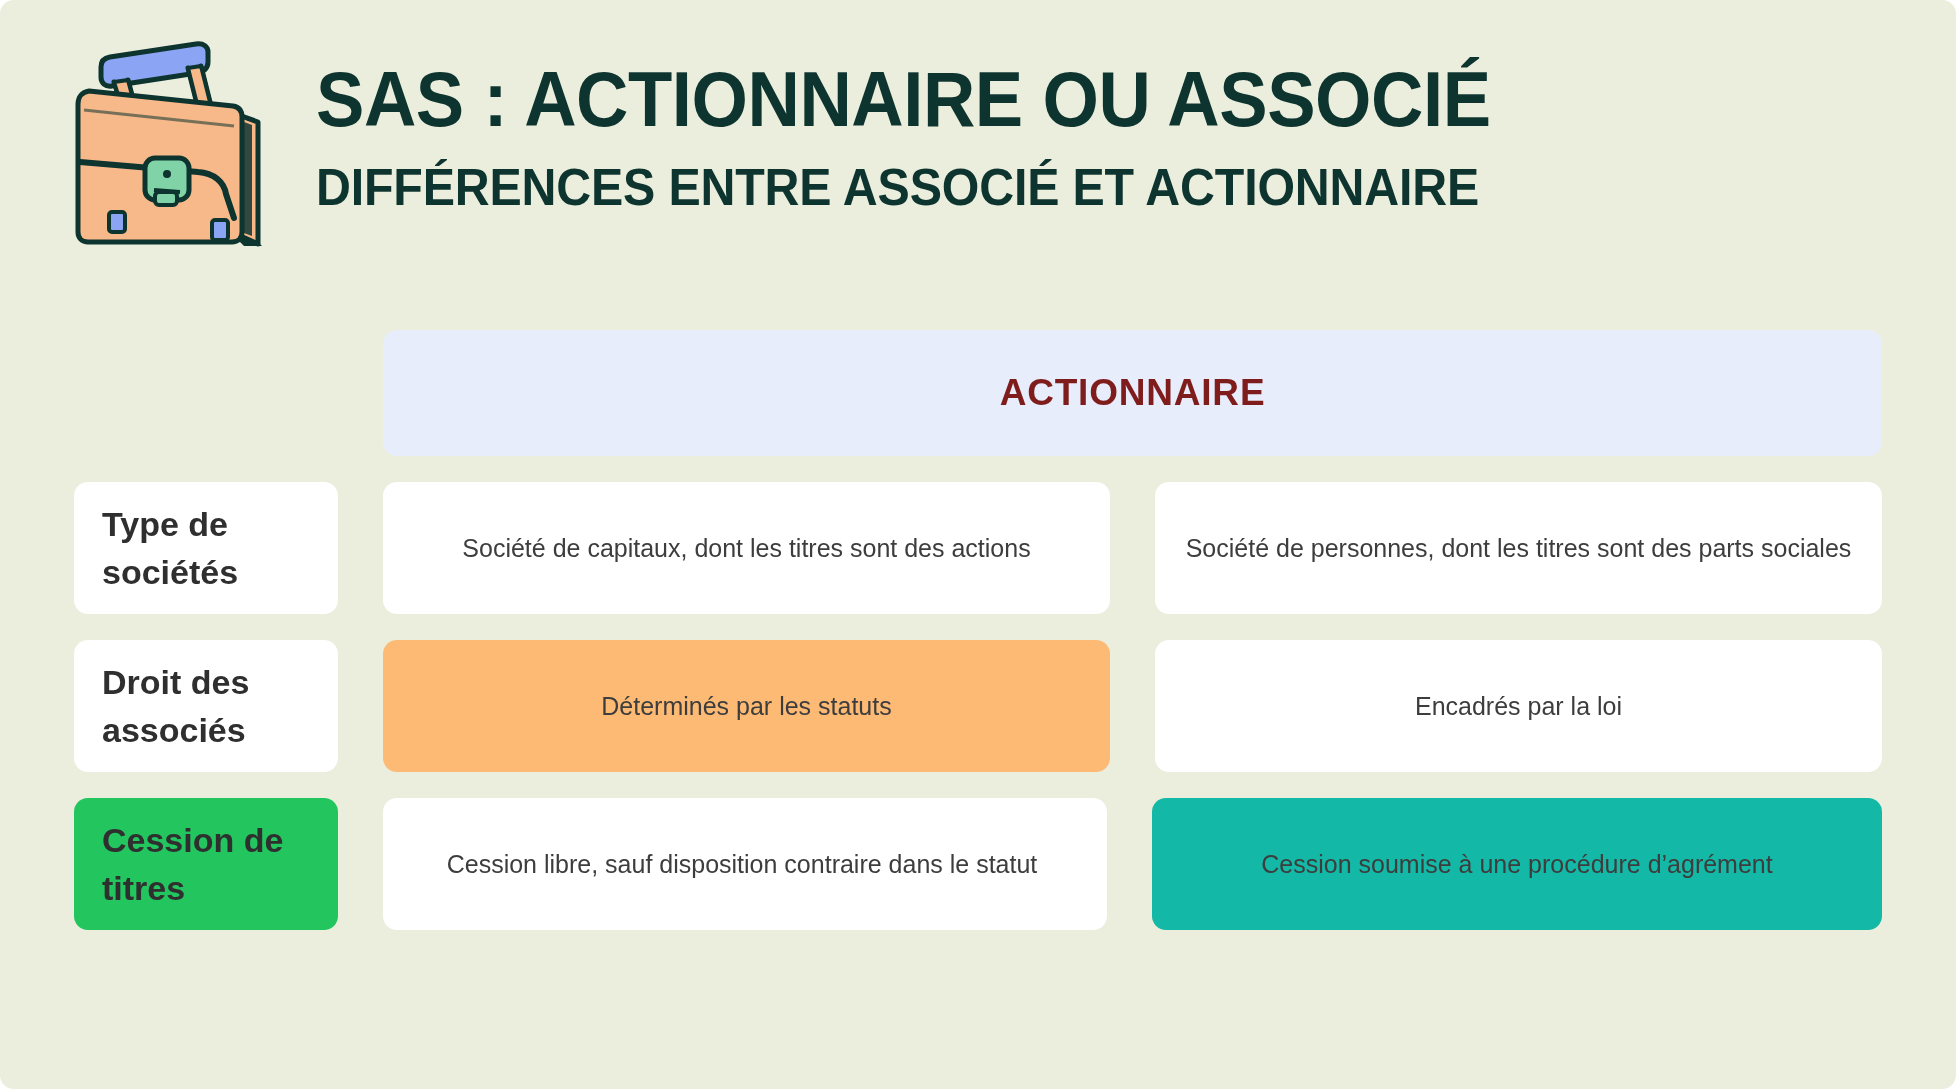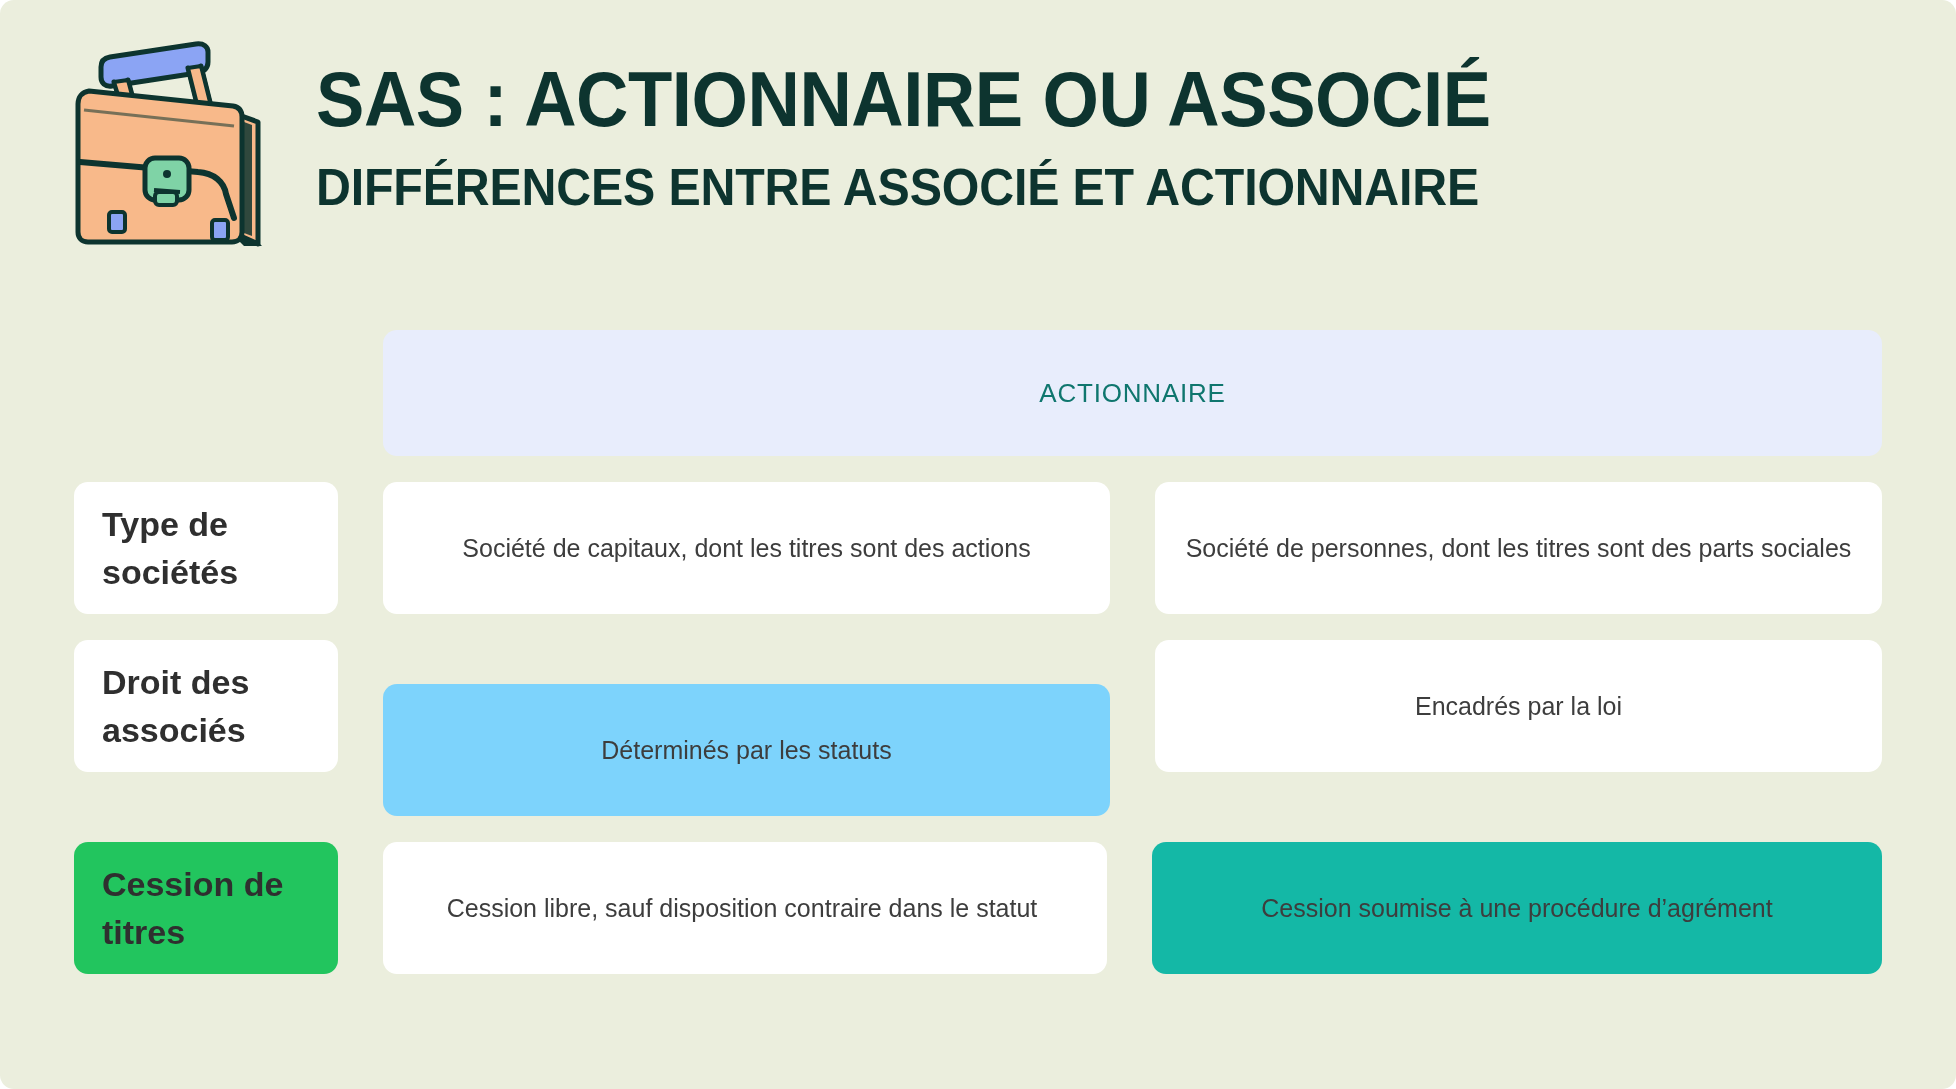--- a/index.html
+++ b/index.html
@@ -100,23 +100,23 @@
     justify-content: center;
     text-align: center;
   }
 
   
   .head-row .cell { height: 126px; }
   .head-row .spacer { flex: 0 0 264px; background: transparent; }
   .head-row .hcell {
     flex: 1 1 0;
     background: #e8edfc;
-    color: #0f766e;
-    font-size: 26px;
-    font-weight: 400;
+    color: #7f1d1d;
+    font-size: 37px;
+    font-weight: 700;
     letter-spacing: 0.8px;
   }
 
   
   .body-row .cell { height: 132px; background: #ffffff; }
   .body-row .lbl {
     flex: 0 0 264px;
     justify-content: flex-start;
     text-align: left;
     padding: 16px 28px;
@@ -187,21 +187,21 @@
     </div>
 
     <div class="t-row body-row">
       <div class="cell lbl" style="background: rgb(255, 255, 255);">Type de sociétés</div>
       <div class="cell val" style="background: rgb(255, 255, 255);">Société de capitaux, dont les titres sont des actions</div>
       <div class="cell val" style="background: rgb(255, 255, 255);">Société de personnes, dont les titres sont des parts sociales</div>
     </div>
 
     <div class="t-row body-row">
       <div class="cell lbl" style="background: rgb(255, 255, 255);">Droit des associés</div>
-      <div class="cell val" style="background: #7dd3fc; margin-top: 44px;">Déterminés par les statuts</div>
+      <div class="cell val" style="background: #fdba74;">Déterminés par les statuts</div>
       <div class="cell val" style="background: rgb(255, 255, 255);">Encadrés par la loi</div>
     </div>
 
     <div class="t-row body-row">
       <div class="cell lbl" style="background: #22c55e;">Cession de titres</div>
       <div class="cell val" style="background: rgb(255, 255, 255); padding-left: 24px;">Cession libre, sauf disposition contraire dans le statut</div>
       <div class="cell val" style="background: #14b8a6;">Cession soumise à une procédure d’agrément</div>
     </div>
 
   </div>

